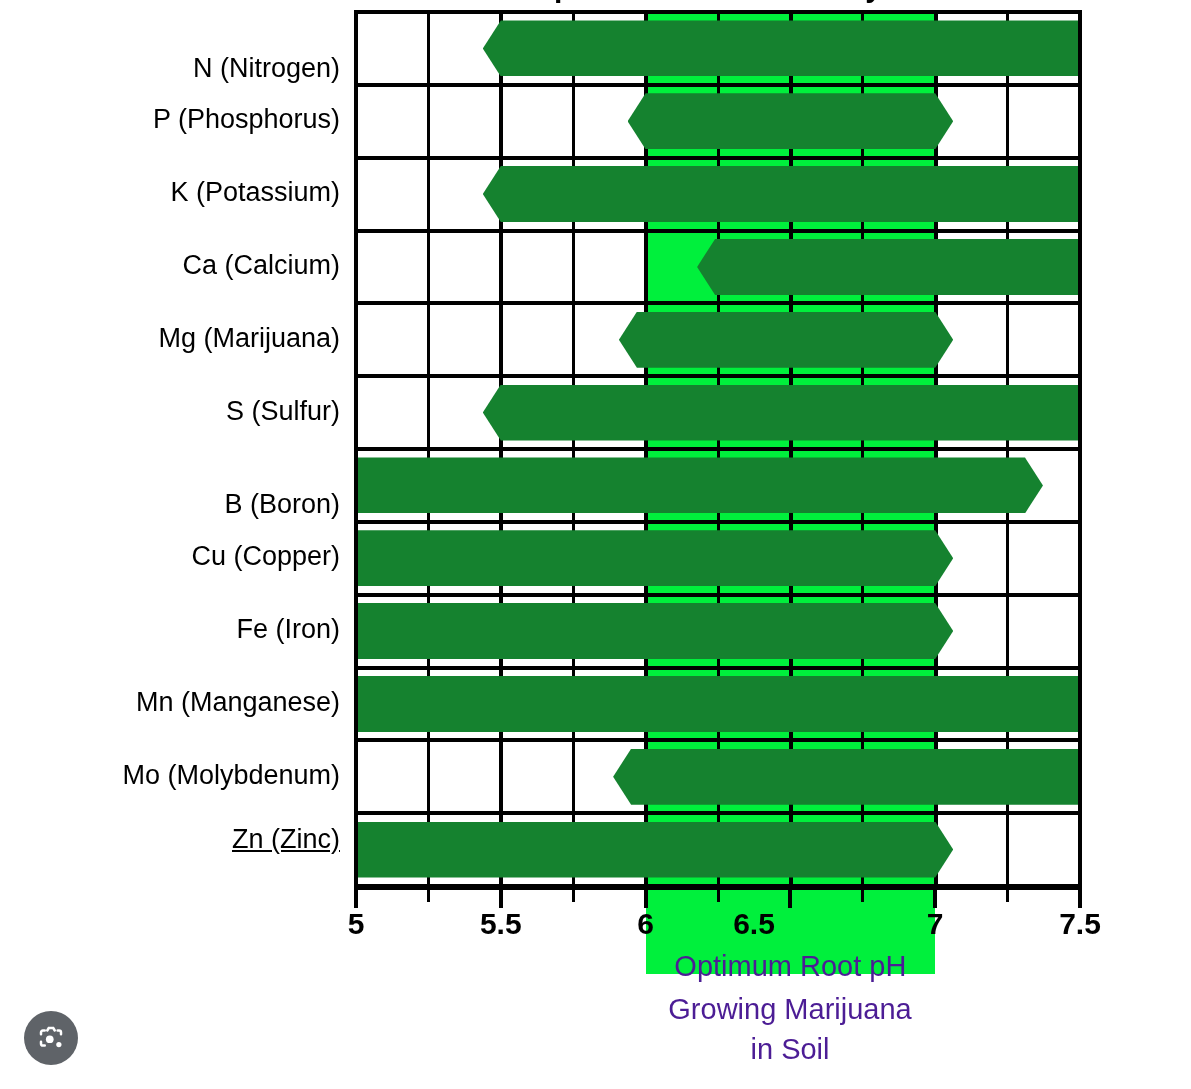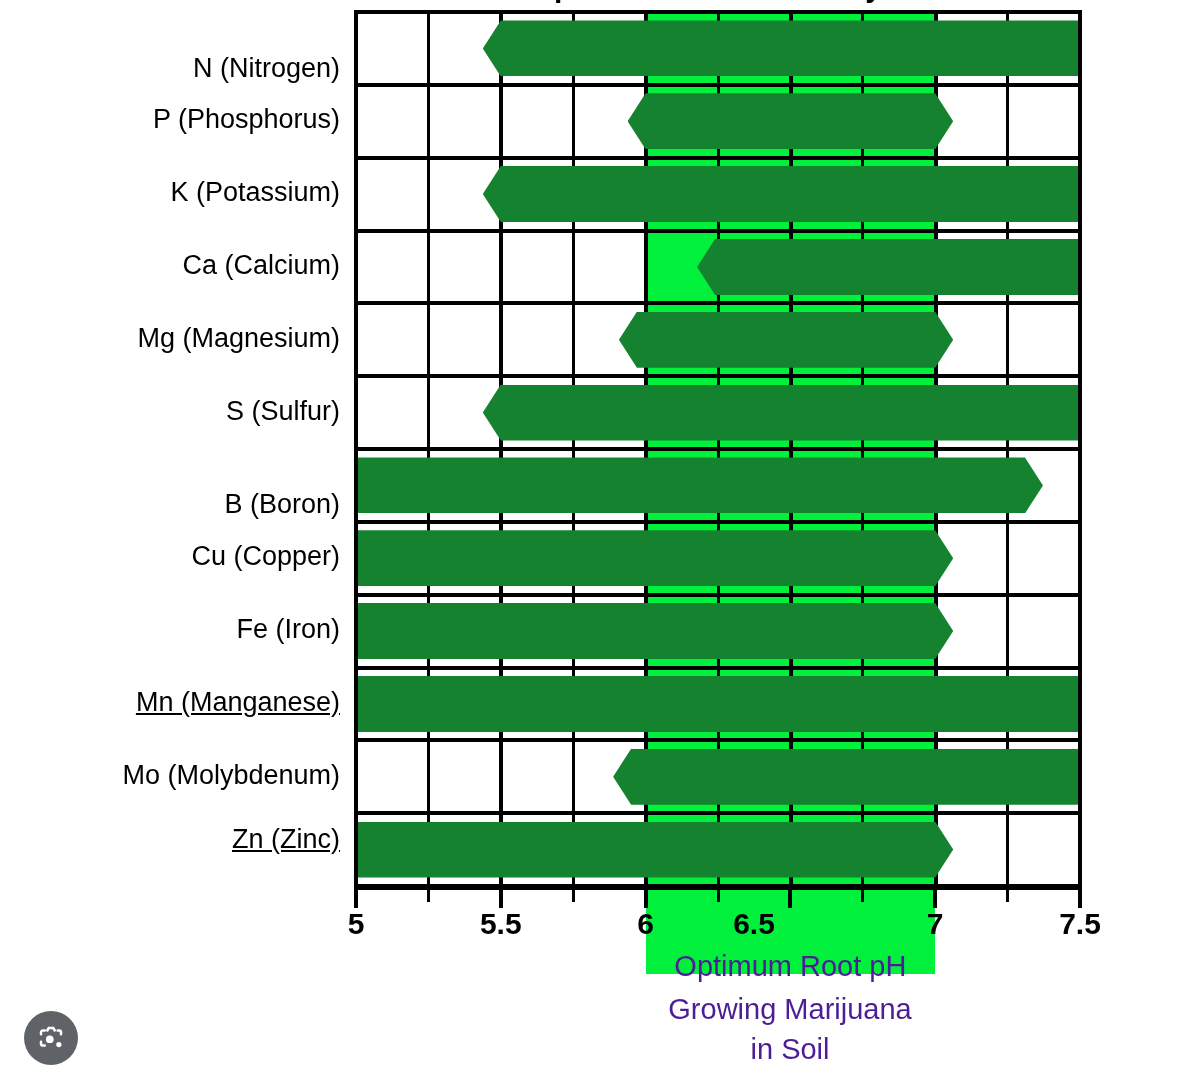--- a/index.html
+++ b/index.html
@@ -142,26 +142,26 @@
 
   <div id="title-clip">pH Nutrient Availability</div>
 
   <div id="optimum-band-footer" style="left: 645.6px; width: 289.6px; background: rgb(0, 240, 60);"></div>
 
   <div id="ylabels">
       <div class="ylabel" style="top: 33.4167px; margin-top: 22px;">N (Nitrogen)</div>
       <div class="ylabel" style="top: 106.25px;">P (Phosphorus)</div>
       <div class="ylabel" style="top: 179.083px;">K (Potassium)</div>
       <div class="ylabel" style="top: 251.917px;">Ca (Calcium)</div>
-      <div class="ylabel" style="top: 324.75px;">Mg (Magnesium)</div>
+      <div class="ylabel" style="top: 324.75px;">Mg (Marijuana)</div>
       <div class="ylabel" style="top: 397.583px;">S (Sulfur)</div>
       <div class="ylabel" style="top: 491px;">B (Boron)</div>
       <div class="ylabel" style="top: 543.25px;">Cu (Copper)</div>
       <div class="ylabel" style="top: 616.083px;">Fe (Iron)</div>
-      <div class="ylabel" style="top: 688.917px; text-decoration: underline;">Mn (Manganese)</div>
+      <div class="ylabel" style="top: 688.917px;">Mn (Manganese)</div>
       <div class="ylabel" style="top: 761.75px;">Mo (Molybdenum)</div>
       <div class="ylabel" style="top: 826px; text-decoration: underline;">Zn (Zinc)</div>
     </div>
 
   <div id="plot">
     <div id="optimum-band" style="left: 289.6px; width: 289.6px; background: rgb(0, 240, 60);"></div>
     <div id="gridlines-v">
         <div class="vline" style="left: 70.9px;"></div>
         <div class="vline major" style="left: 143.3px;"></div>
         <div class="vline" style="left: 215.7px;"></div>

